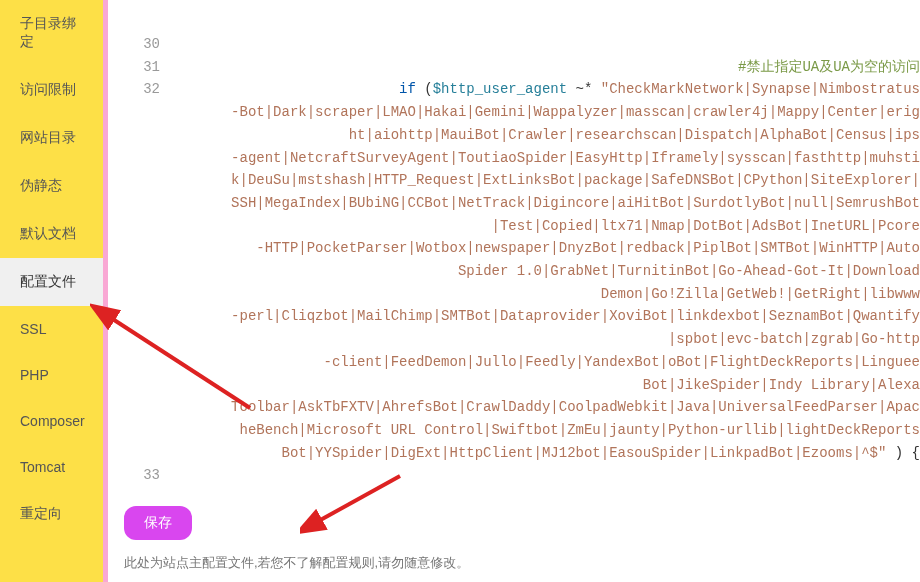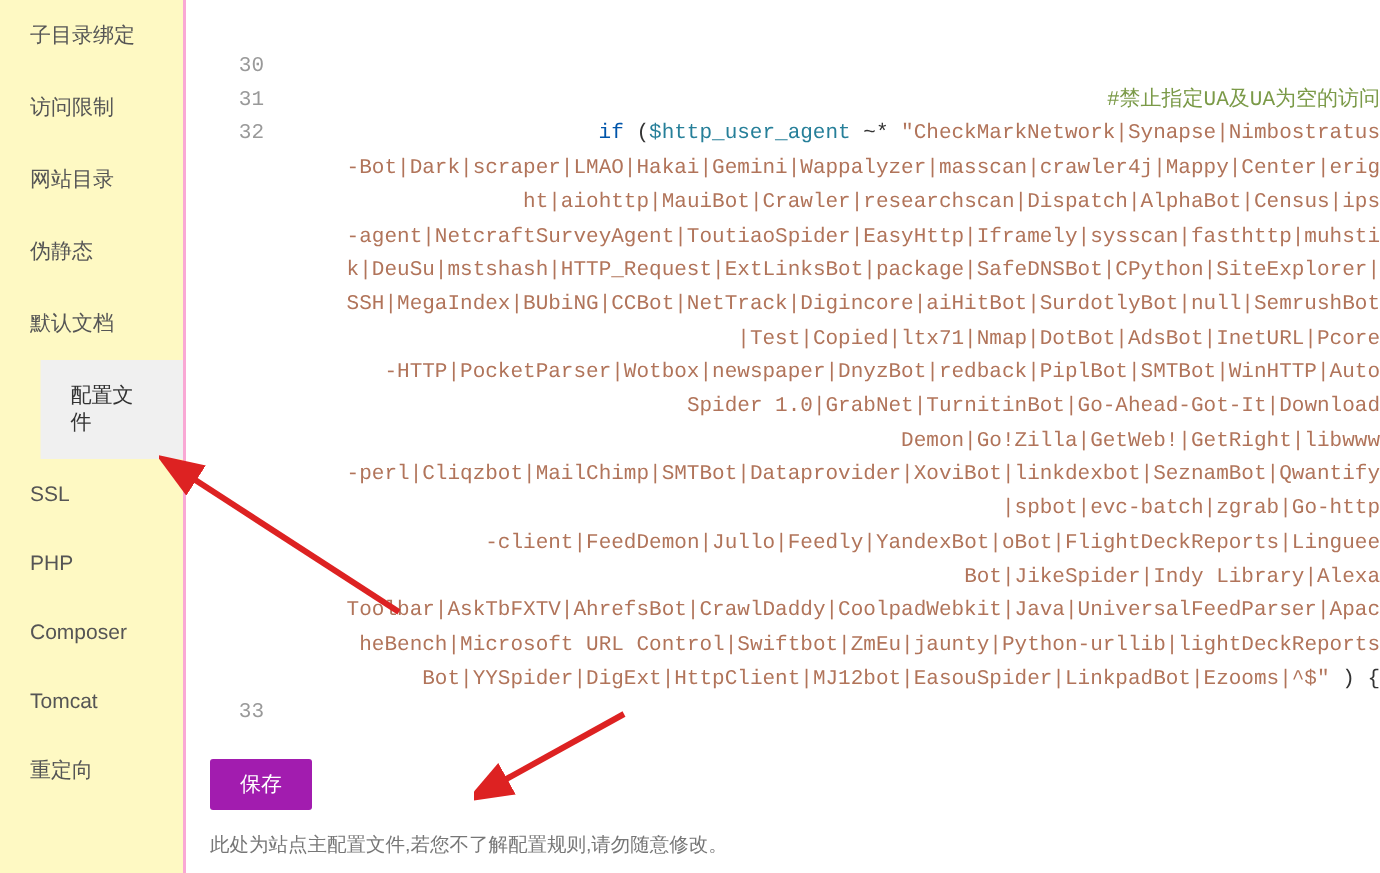--- a/index.html
+++ b/index.html
@@ -6,32 +6,32 @@
     body {
       font-family: -apple-system, BlinkMacSystemFont, "Segoe UI", "Microsoft YaHei", sans-serif;
       font-size: 14px;
       background: #fff;
       display: flex;
       width: 920px;
       height: 582px;
       overflow: hidden;
     }
     .sidebar {
-      width: 124px;
-      border-right: 2px solid #f9a8d4;
-      background: #fef9c3;
+      width: 108px;
+      border-right: 5px solid #f9a8d4;
+      background: #fde047;
       flex-shrink: 0;
     }
     .sidebar-item {
       padding: 15px 20px;
       color: #555;
       cursor: pointer;
       font-size: 14px;
     }
-    .sidebar-item.active { background: #f0f0f0; color: #333; margin-left: 27px; }
+    .sidebar-item.active { background: #f0f0f0; color: #333; }
     .main {
       flex: 1;
       display: flex;
       flex-direction: column;
       position: relative;
       padding-left: 12px;
     }
     .editor-wrap {
       flex: 1;
       overflow: hidden;
@@ -58,28 +58,28 @@
     }
     .com { color: #7b9a48; }
     .kw { color: #0055aa; }
     .var { color: #267f99; }
     .str { color: #b1745a; }
     .brace { color: #333; }
     .num { color: #09885a; }
     .indent { display:inline-block; width: 4ch; }
     .indent2 { display:inline-block; width: 8ch; }
     .btn-save {
-      background: #a21caf;
+      background: #d946ef;
       color: #fff;
       border: none;
       padding: 8px 20px;
       margin: 14px 0 10px 4px;
       cursor: pointer;
       font-size: 14px;
-      border-radius: 2px;
+      border-radius: 12px;
       align-self: flex-start;
     }
     .note {
       color: #777;
       font-size: 13px;
       padding: 4px 0 10px 4px;
     }
     .arrow {
       position: absolute;
       pointer-events: none;

